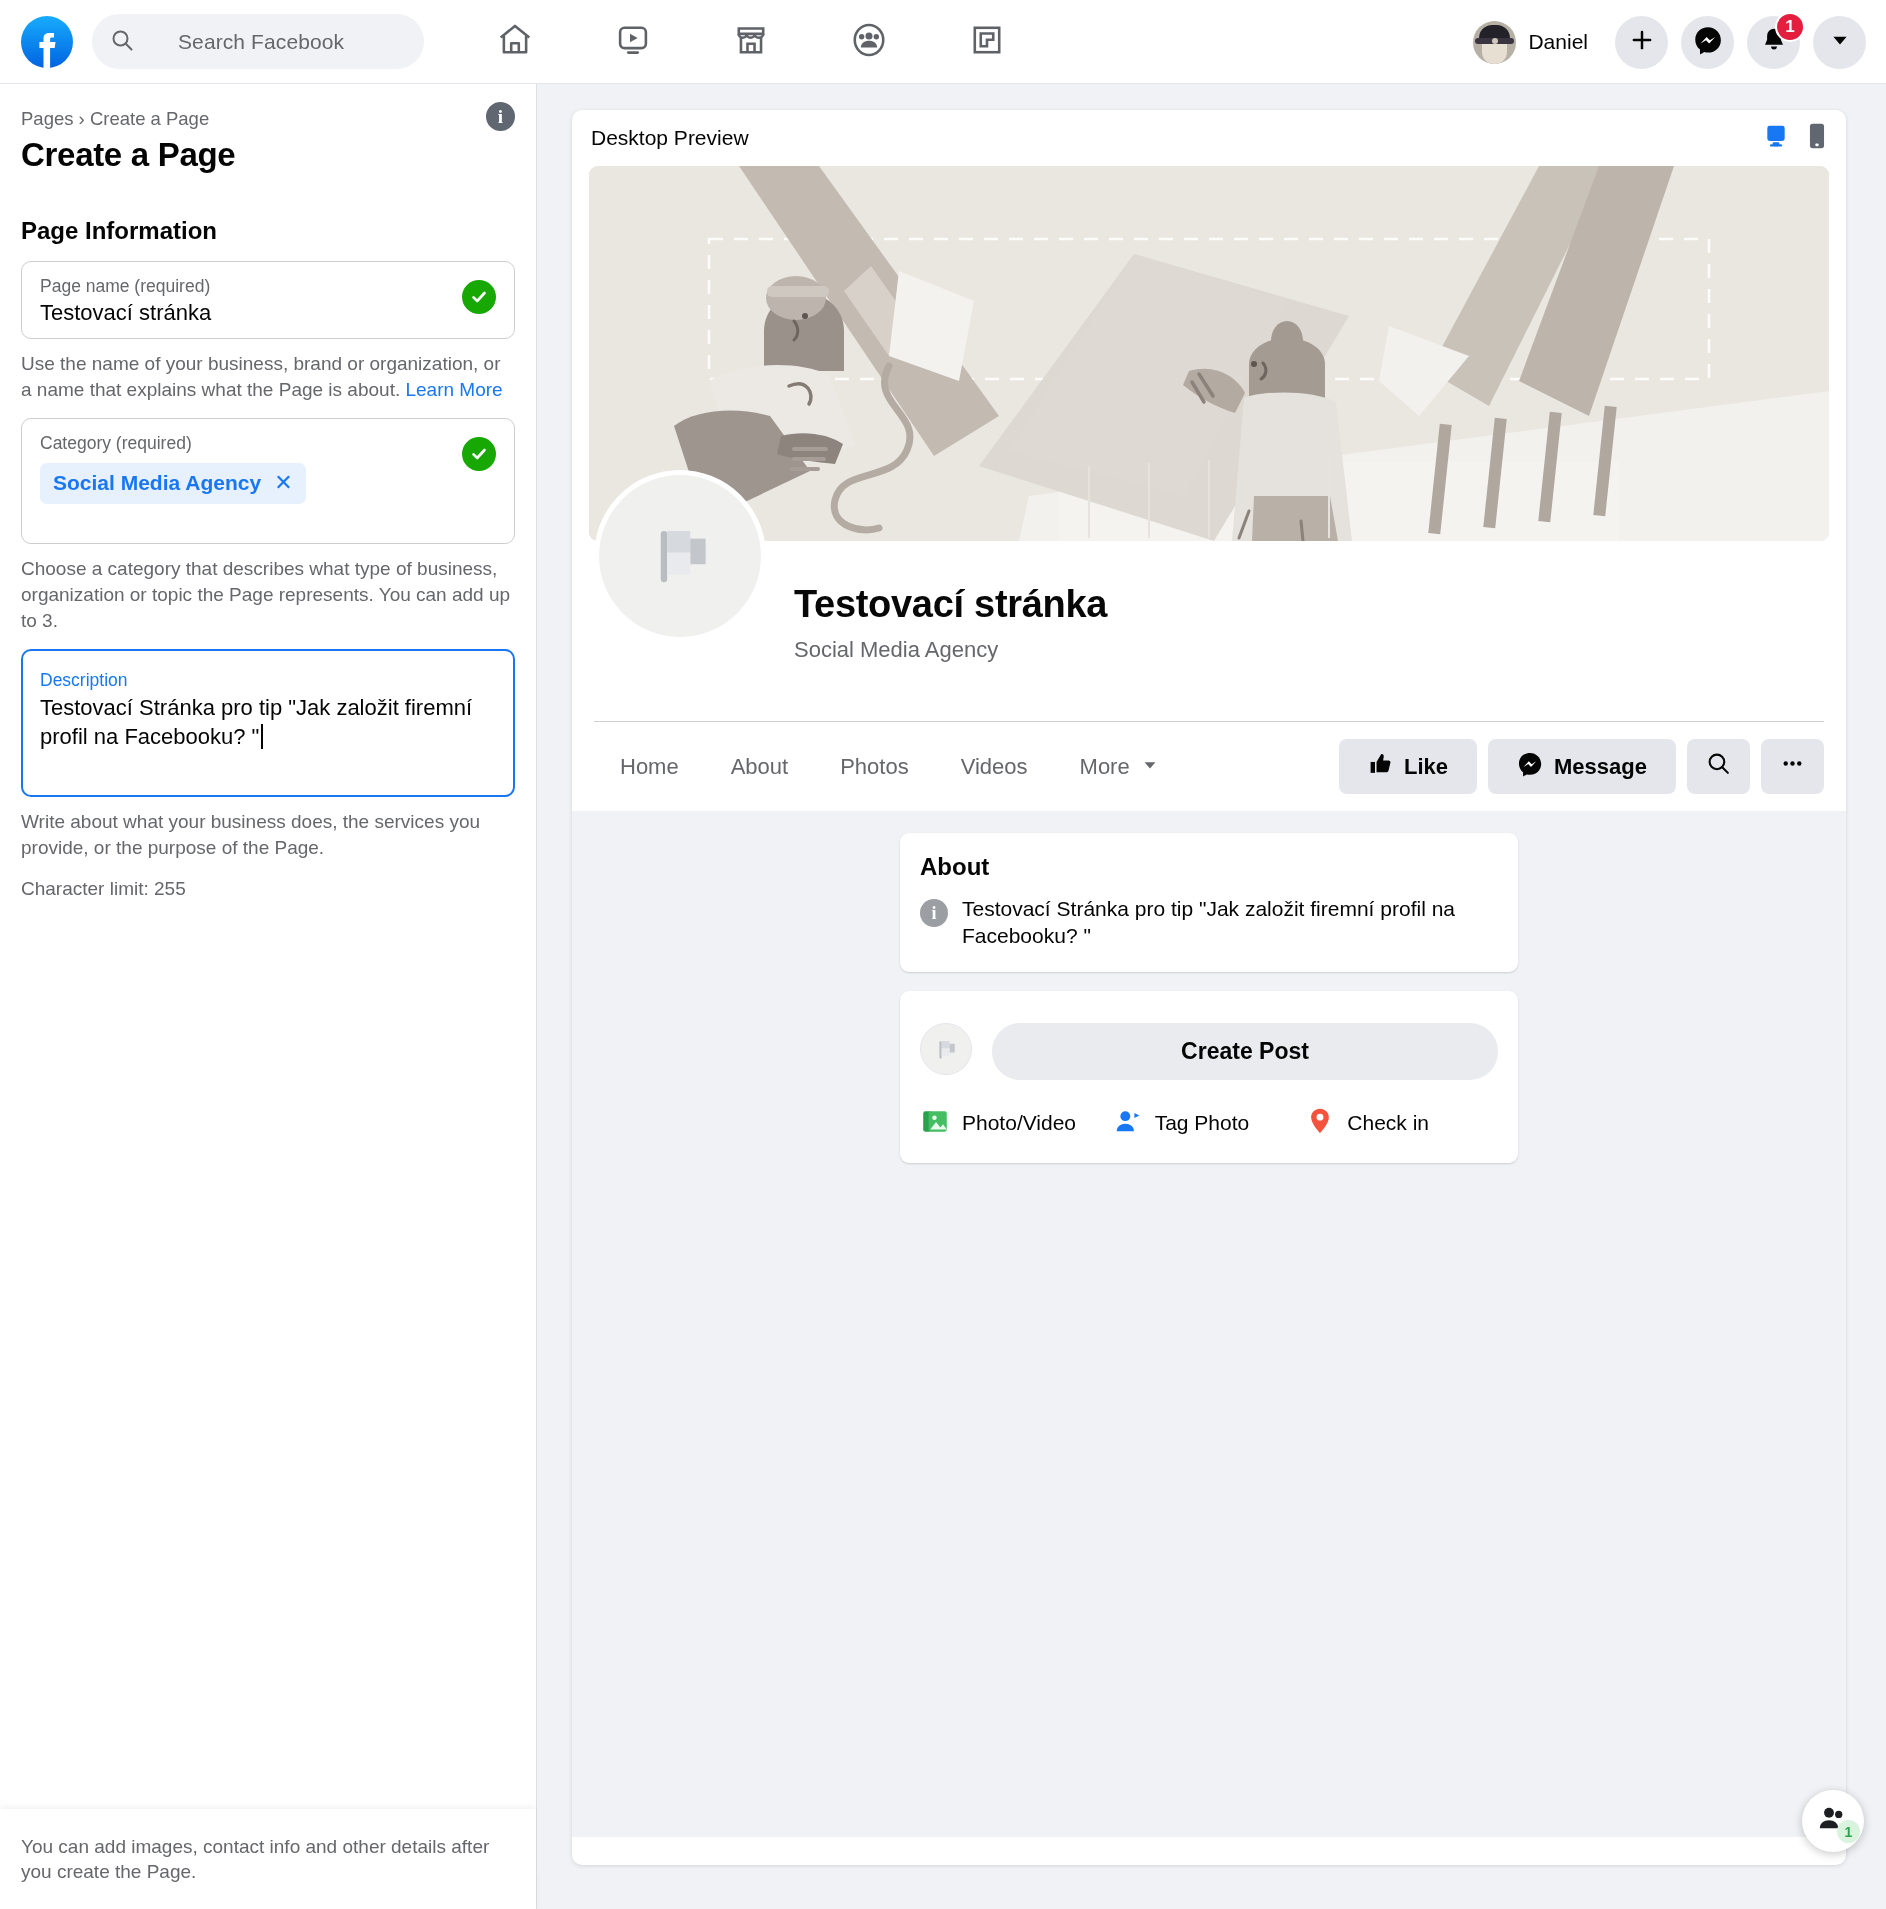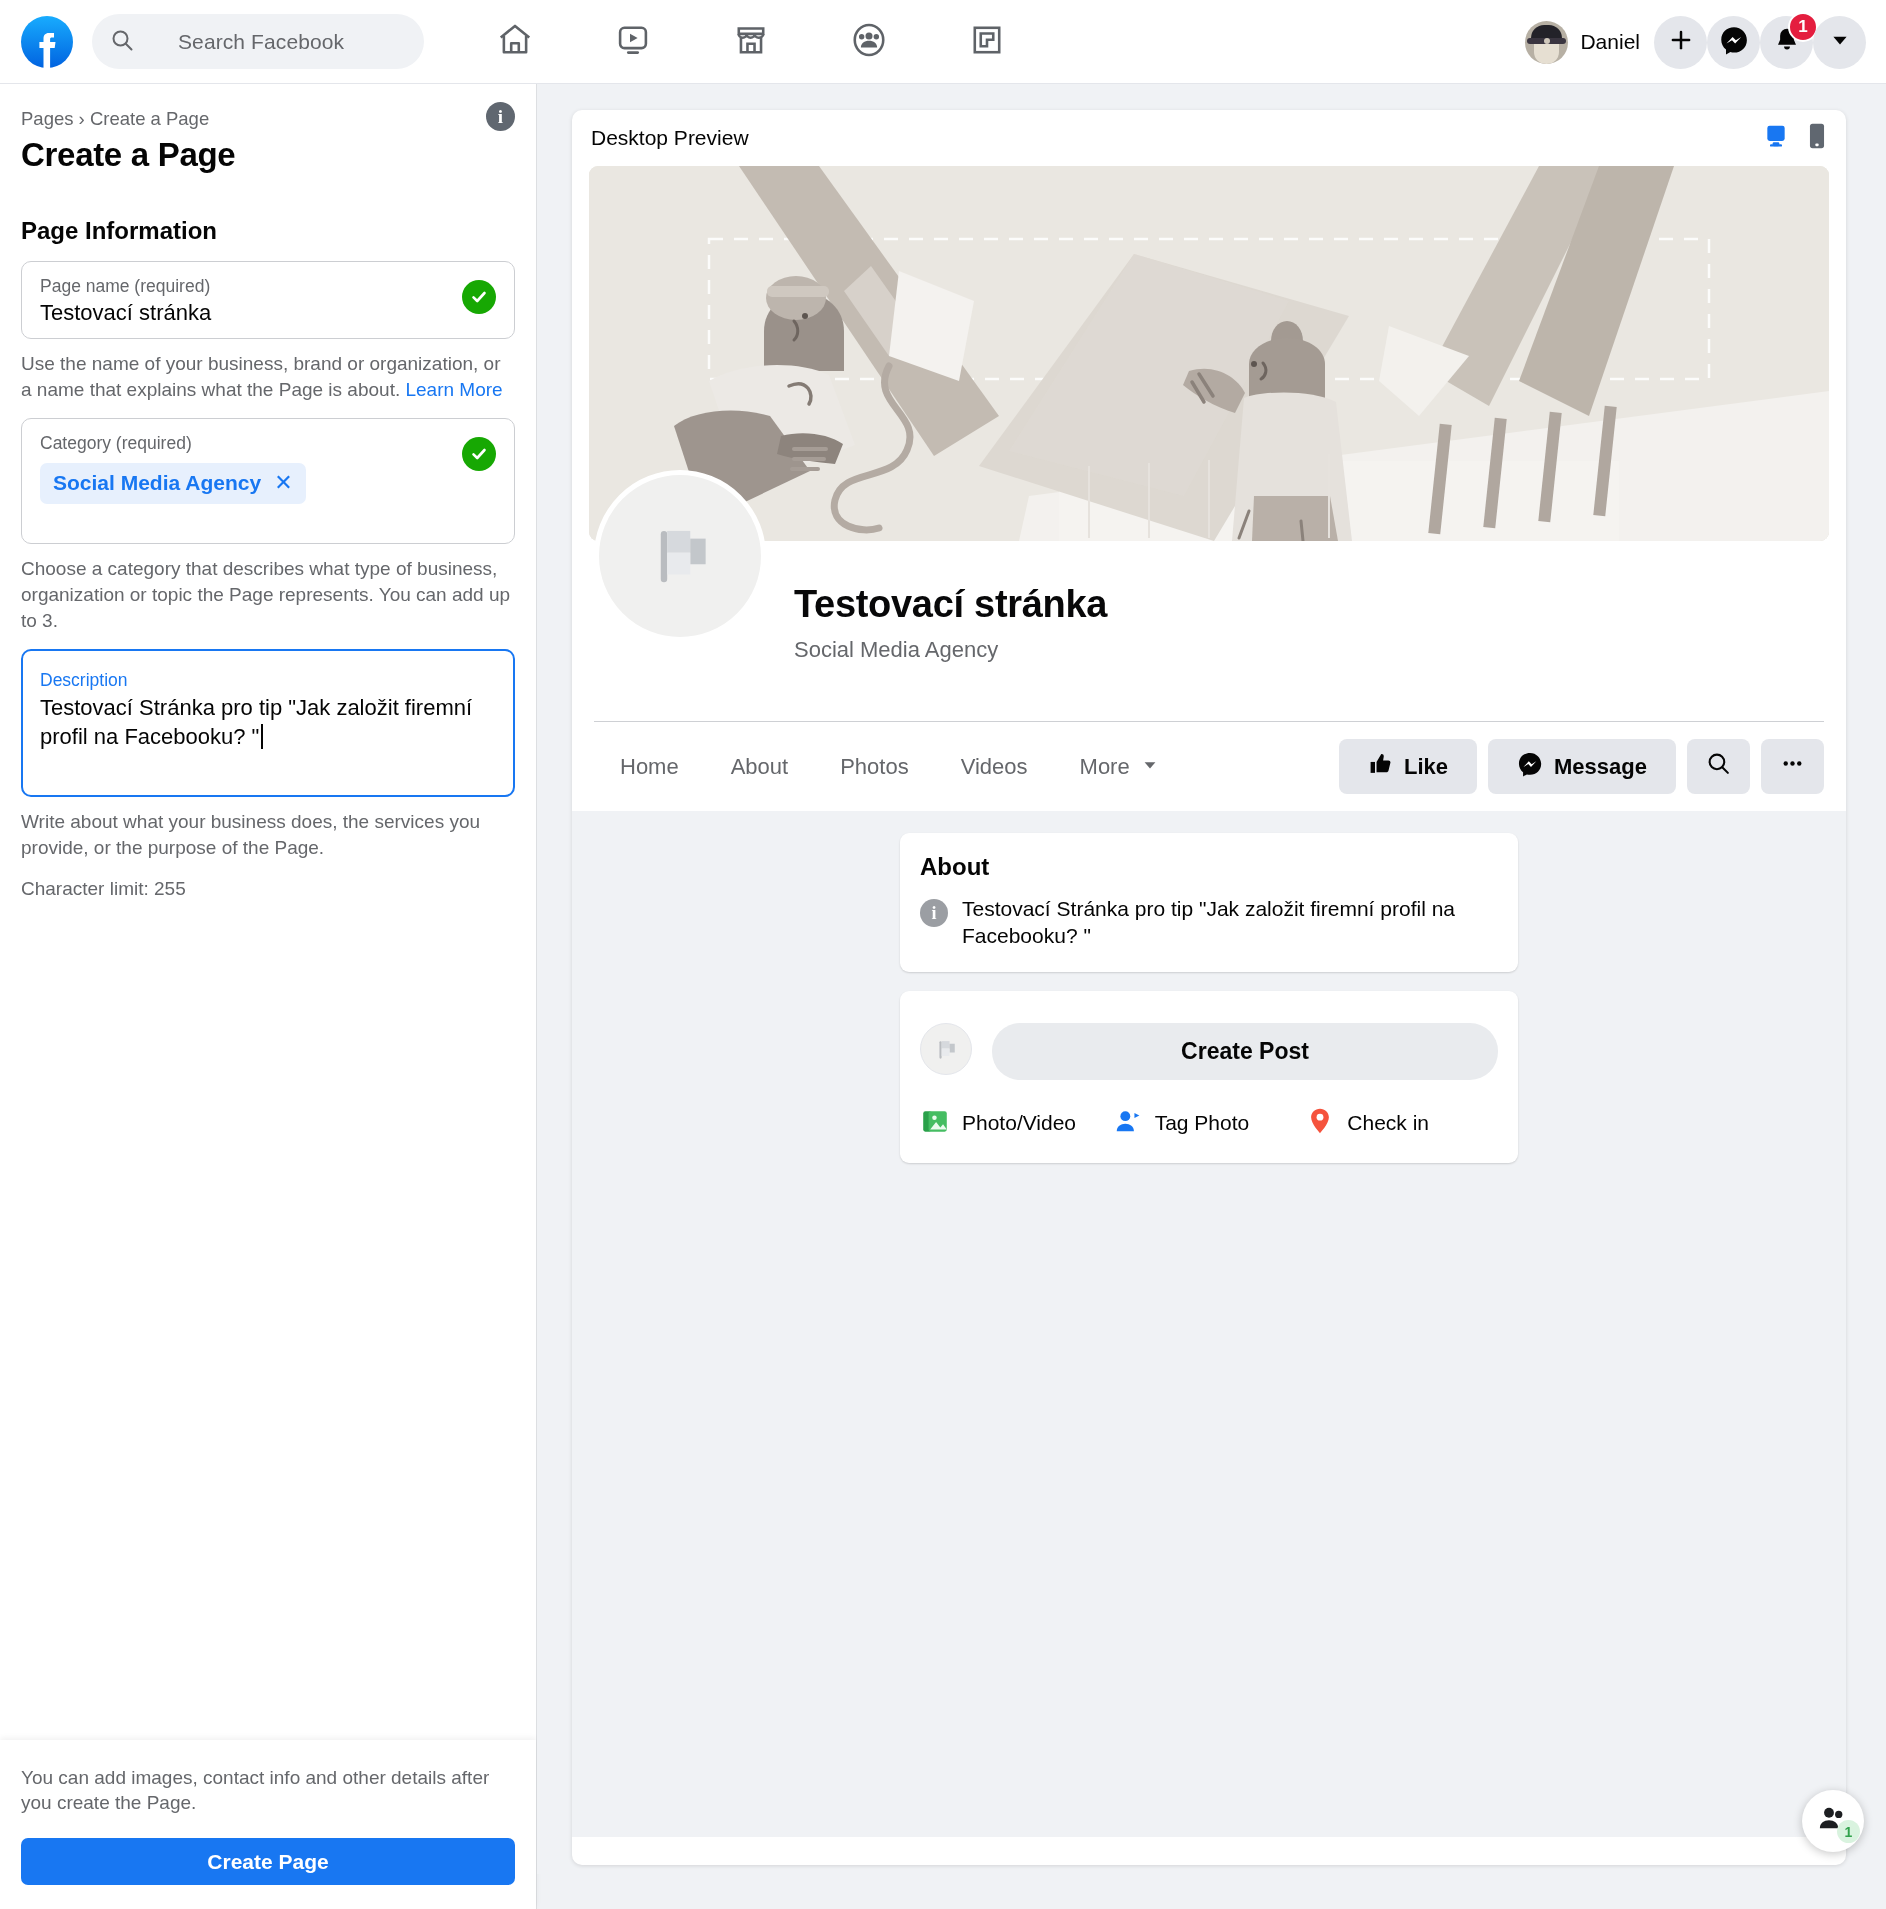--- a/index.html
+++ b/index.html
@@ -20,21 +20,21 @@
     margin-left: 19px; width: 332px; height: 55px; border-radius: 28px;
     background: #f0f2f5; display: flex; align-items: center; gap: 12px;
     padding: 0 18px; cursor: text;
   }
   .search-pill .ph { color: #65676b; font-size: 21px; letter-spacing: .1px; margin-left: 32px; }
   .navicons { display: flex; align-items: center; margin-left: 32px; }
   .navicon {
     width: 118px; height: 64px; display: flex; align-items: center; justify-content: center;
     cursor: pointer;
   }
-  .right-cluster { position: absolute; right: 20px; top: 0; height: 84px; display: flex; align-items: center; }
+  .right-cluster { position: absolute; right: 20px; top: 0; height: 84px; display: flex; align-items: center; gap: 13px; }
   .profile-chip { display: flex; align-items: center; gap: 12px; padding: 6px 14px 6px 6px; border-radius: 22px; cursor: pointer; }
   .avatar-img {
     width: 43px; height: 43px; border-radius: 50%; flex: none; overflow: hidden;
     background: #b7b0a4; position: relative;
   }
   .avatar-img .hat { position: absolute; left: 6px; top: 4px; width: 31px; height: 16px; background: #232229; border-radius: 14px 14px 3px 3px; }
   .avatar-img .brim { position: absolute; left: 2px; top: 17px; width: 39px; height: 6px; background: #3a3540; border-radius: 3px; }
   .avatar-img .face { position: absolute; left: 9px; top: 21px; width: 25px; height: 22px; background: #e6dfd2; border-radius: 0 0 12px 12px; }
   .avatar-img .dot { position: absolute; left: 19px; top: 17px; width: 6px; height: 6px; background: #cfc7bb; border-radius: 50%; }
   .profile-name { font-size: 21px; color: #050505; font-weight: 400; }
@@ -335,21 +335,20 @@
     <div class="field focused desc-box">
       <div class="field-label">Description</div>
       <div class="desc-text"><span>Testovací Stránka pro tip "Jak založit firemní profil na Facebooku? "</span><span class="caret-bar"></span></div>
     </div>
     <div class="help">Write about what your business does, the services you provide, or the purpose of the Page.</div>
     <div class="help" style="margin-top:16px">Character limit: 255</div>
   </div>
 
   <div class="sb-footer">
     <div class="note">You can add images, contact info and other details after you create the Page.</div>
-    <button class="create-btn">Create Page</button>
   </div>
 </div>
 
 <div class="right-area">
   <div class="preview-card">
 
     <div class="pv-head">
       <span class="pv-title">Desktop Preview</span>
       <div class="pv-toggles">
         <span>

